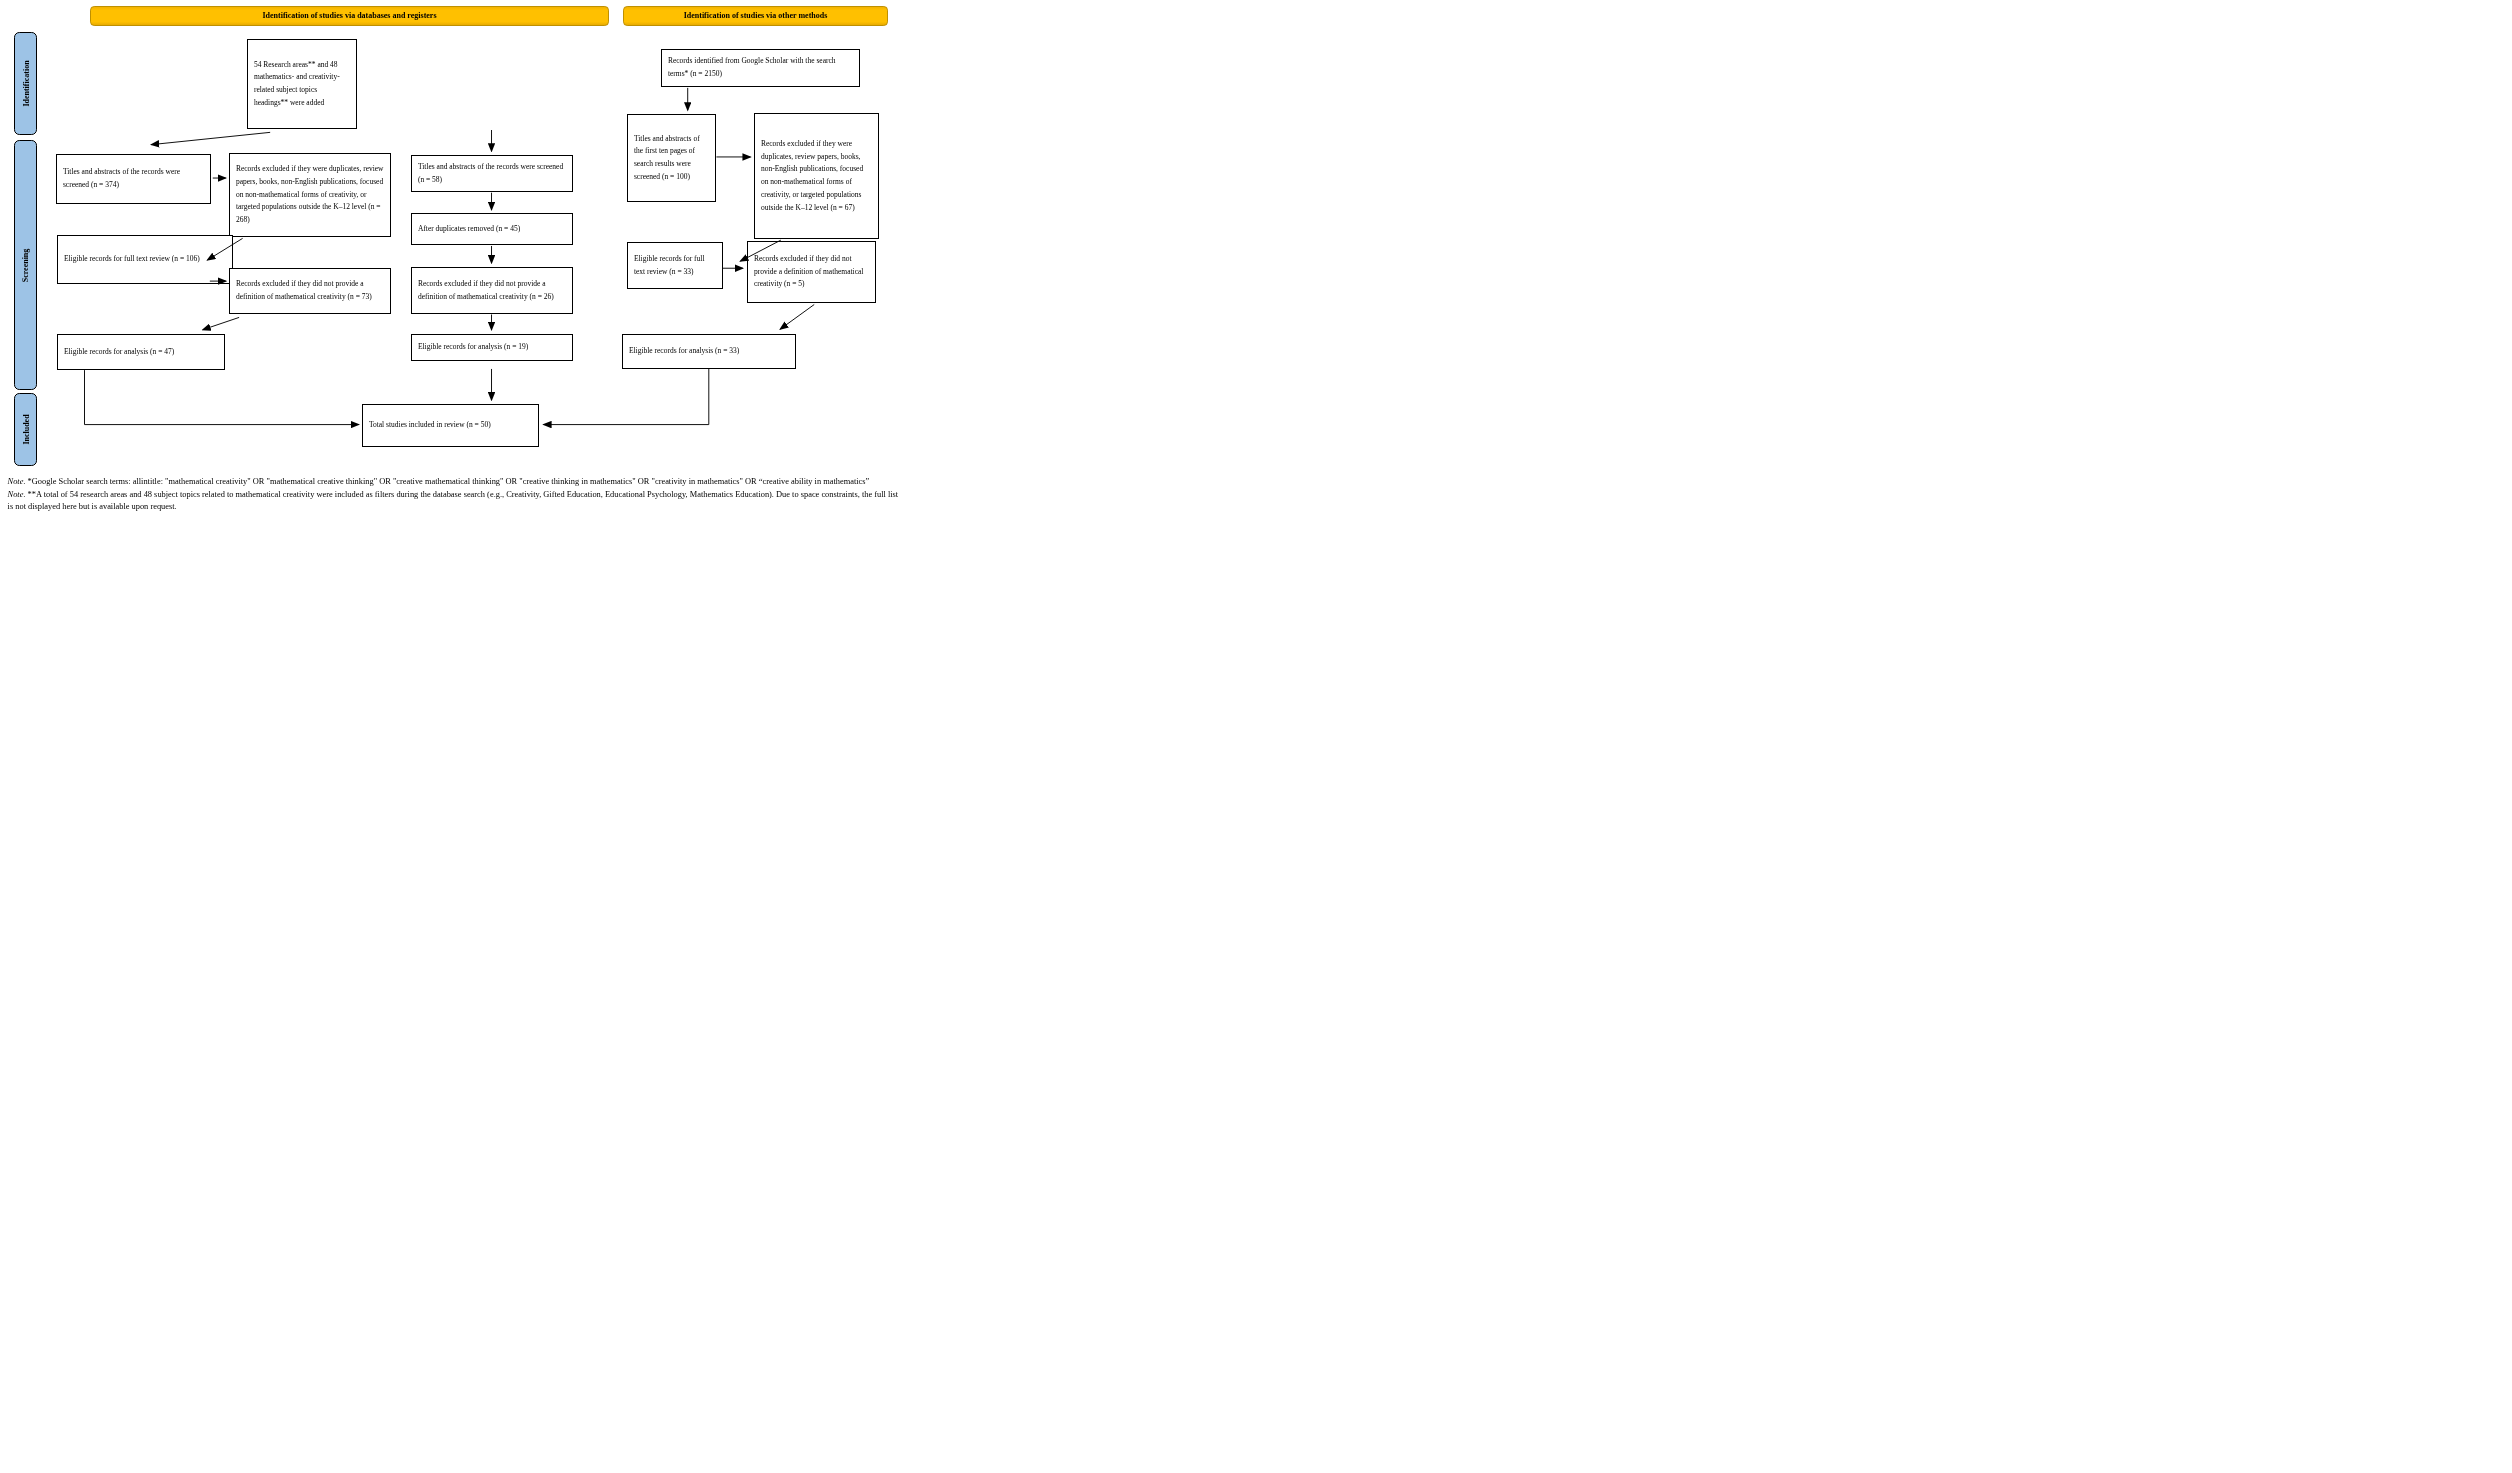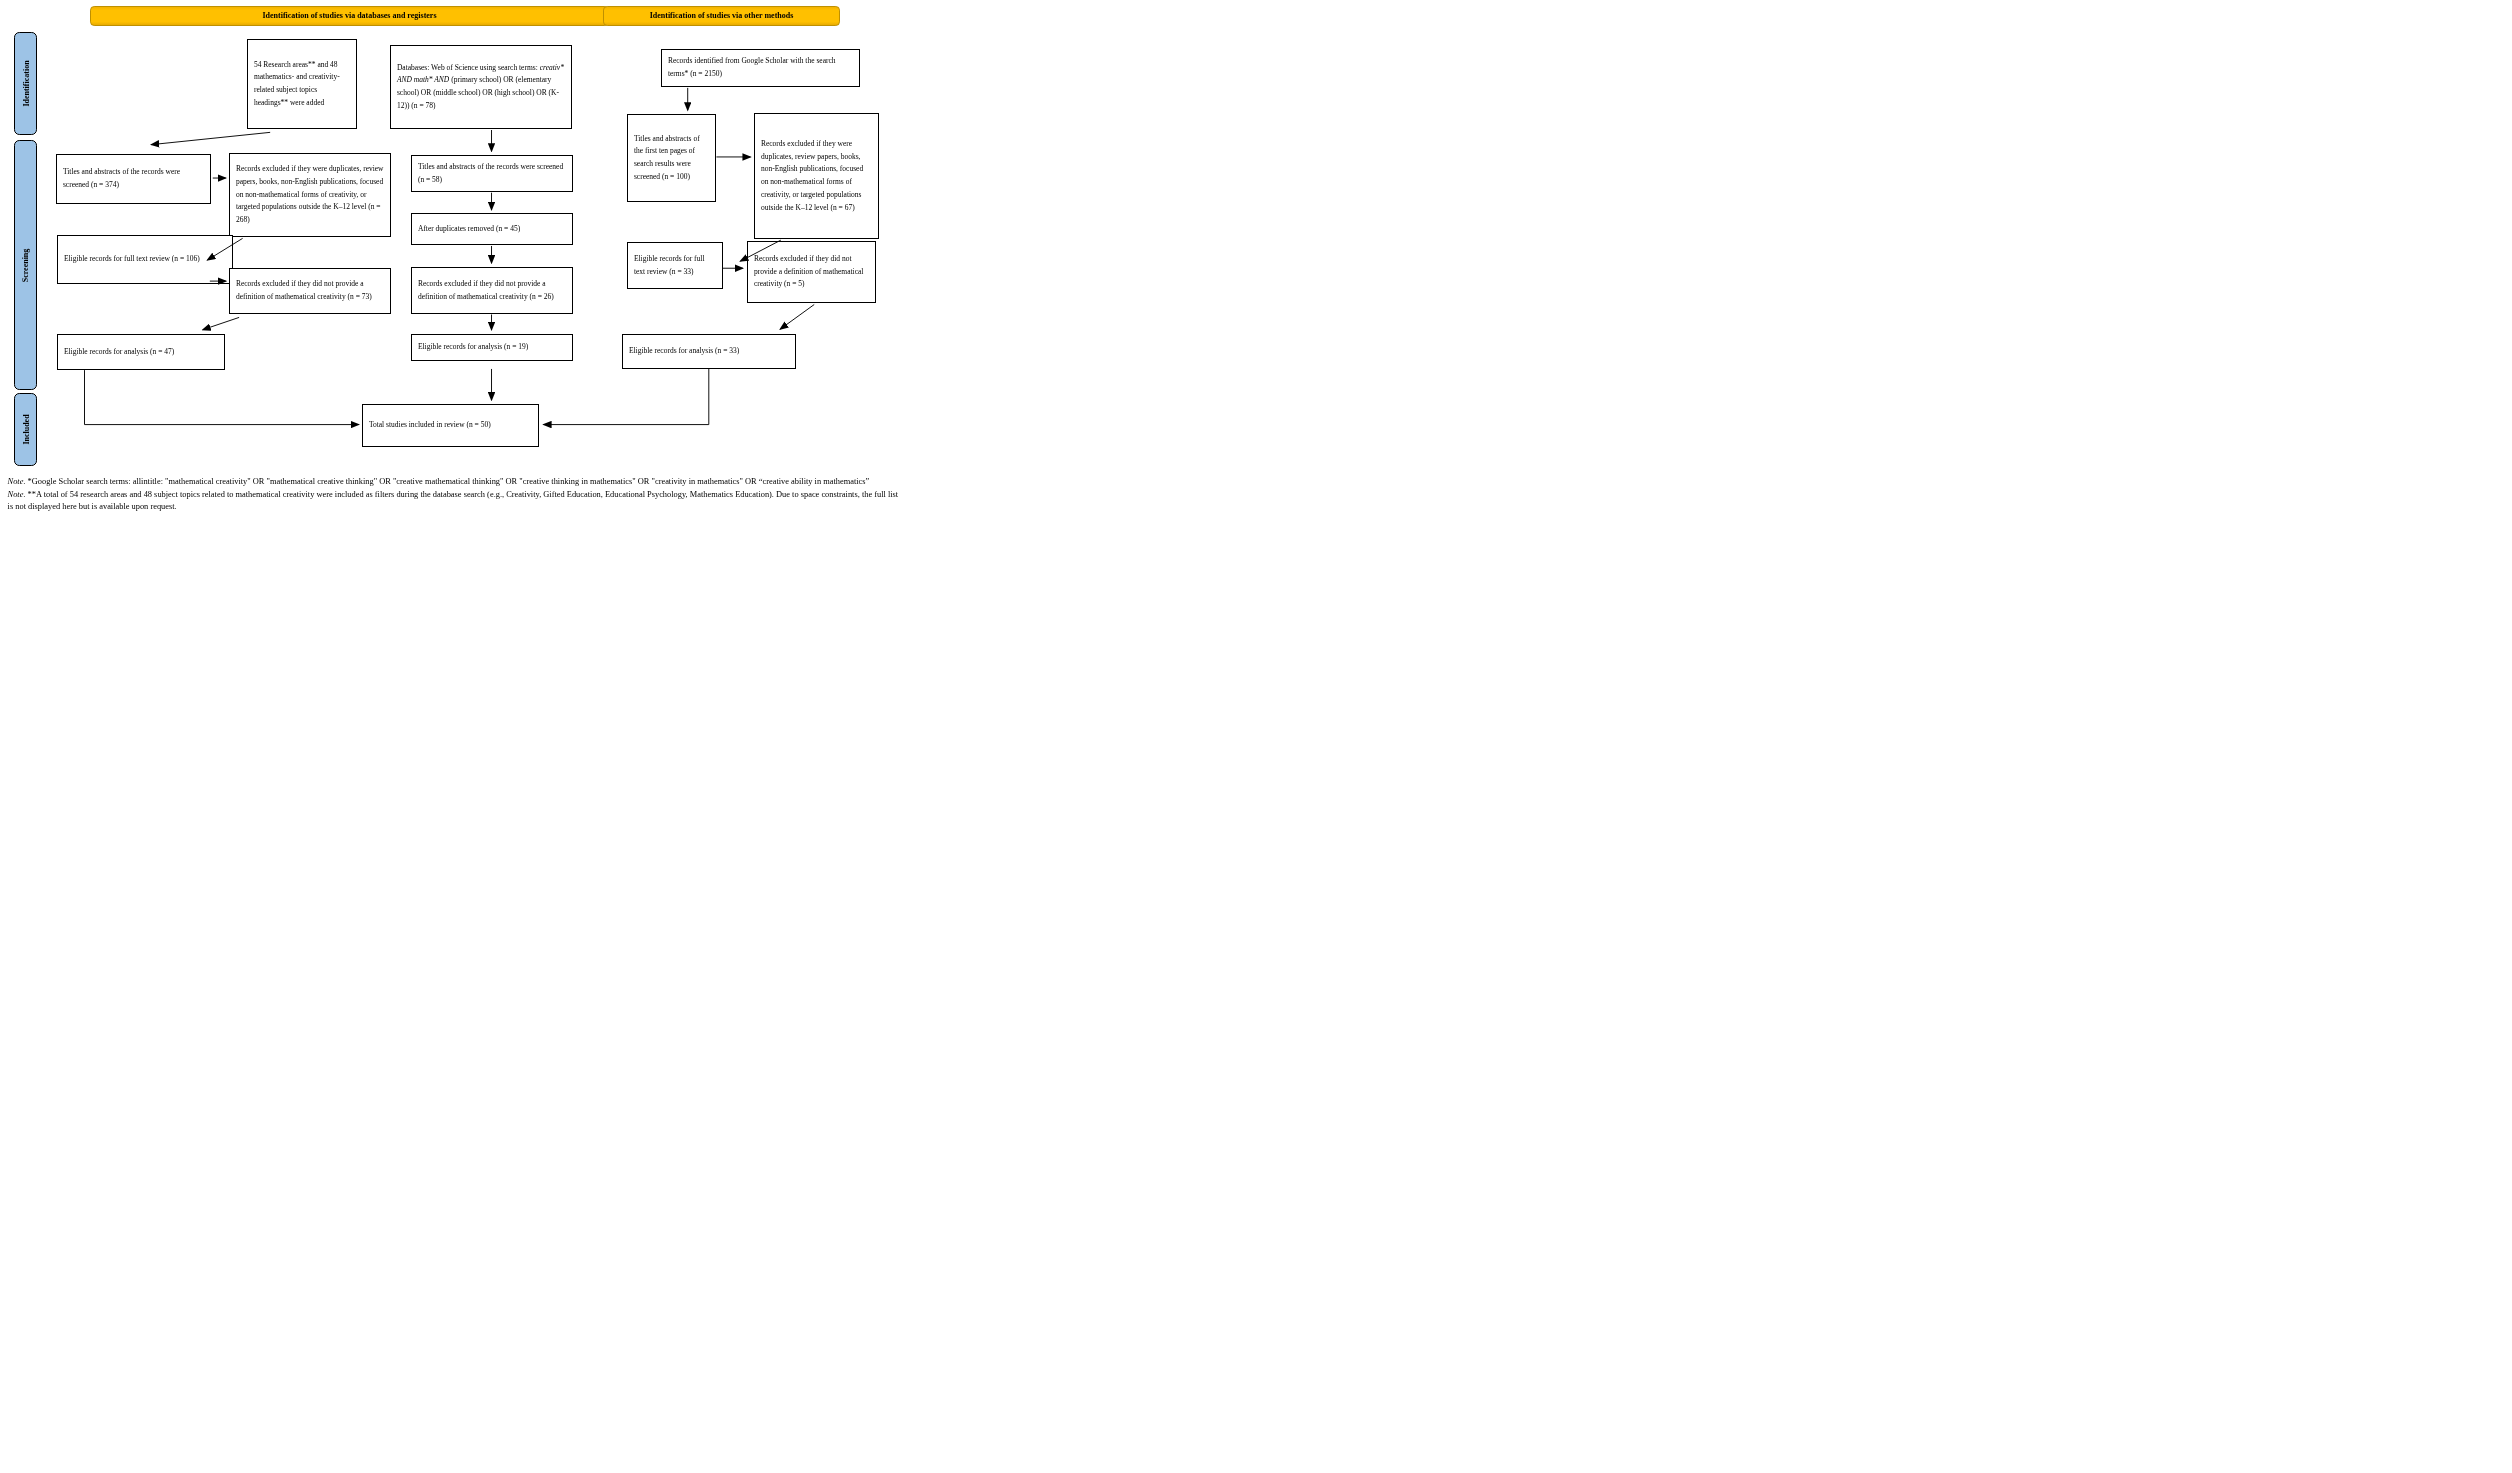--- a/index.html
+++ b/index.html
@@ -26,39 +26,36 @@
   svg.overlay{position:absolute;left:0;top:0;pointer-events:none;}
 </style>
 </head>
 <body>
 
 <div id="page">
 
   <div class="gold-header" style="left:55px;top:5.9px;width:519px;height:20px;margin-left:35px;">
     <span>Identification of studies via databases and registers</span>
   </div>
-  <div class="gold-header" style="left:603px;top:5.9px;width:237px;height:20px;">
+  <div class="gold-header" style="left:623px;top:5.9px;width:265px;height:20px;">
     <span>Identification of studies via other methods</span>
   </div>
 
   <div class="stage" style="top:32px;height:103px;">
     <span>Identification</span>
   </div>
   <div class="stage" style="top:140px;height:250px;">
     <span>Screening</span>
   </div>
   <div class="stage" style="top:393px;height:73px;">
     <span>Included</span>
   </div>
 
   <div class="box" style="left:247px;top:39px;width:110px;height:90px;">
     <span><span>54 Research areas** and 48 mathematics- and creativity-related subject topics headings** were added</span></span>
-  </div>
-  <div class="box" style="left:390px;top:45px;width:182px;height:84px;">
-    <span><span>Databases: Web of Science using search terms: </span><span class="it">creativ* AND math* AND </span><span>(primary school) OR (elementary school) OR (middle school) OR (high school) OR (K-12)) (n = 78)</span></span>
   </div>
   <div class="box" style="left:661px;top:49px;width:199px;height:38px;">
     <span><span>Records identified from Google Scholar with the search terms* (n = 2150)</span></span>
   </div>
 
   <div class="box" style="left:56px;top:154px;width:155px;height:50px;">
     <span><span>Titles and abstracts of the records were screened (n = 374)</span></span>
   </div>
   <div class="box" style="left:229px;top:153px;width:162px;height:84px;">
     <span><span>Records excluded if they were duplicates, review papers, books, non-English publications, focused on non-mathematical forms of creativity, or targeted populations outside the K–12 level (n = 268)</span></span>

